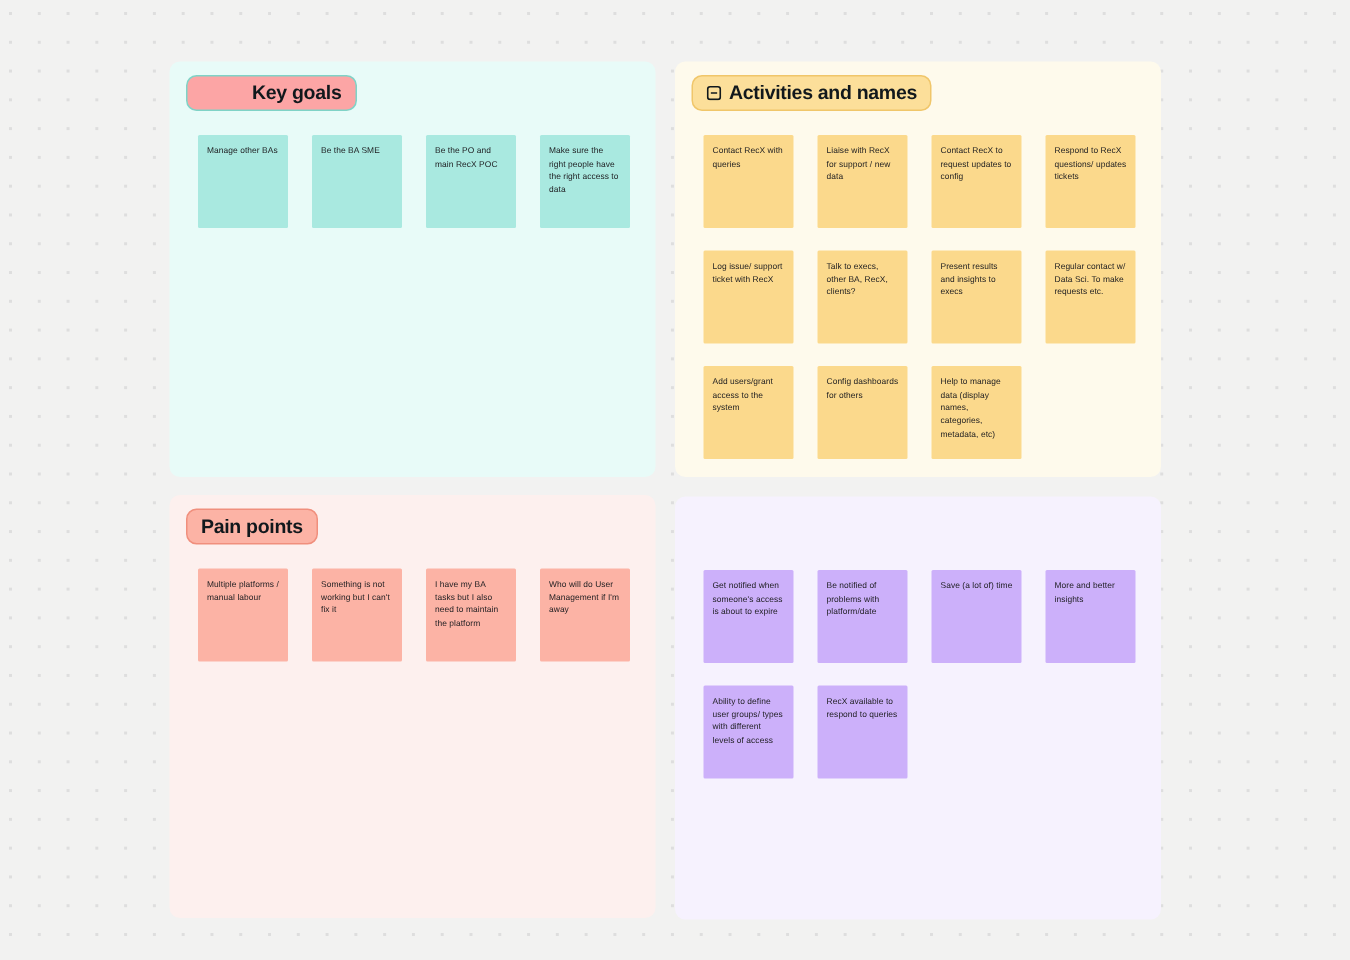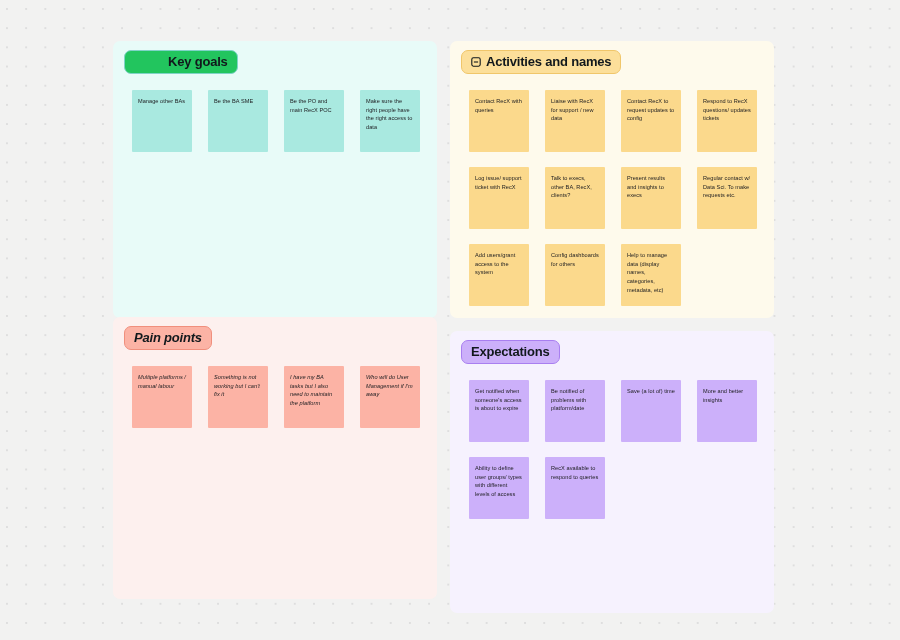--- a/index.html
+++ b/index.html
@@ -74,21 +74,21 @@
     line-height: 8.7px;
     color: #1d1d20;
     letter-spacing: 0.05px;
     border-radius: 1px;
     overflow: hidden;
     word-wrap: break-word;
   }
 
   
   #panel-key-goals { background: #e8fbf8; }
-  #panel-key-goals .panel-title { background: #22c55e; border-color: #7fd3c7; padding-left: 43px; }
+  #panel-key-goals .panel-title { background: #fca5a5; border-color: #7fd3c7; padding-left: 43px; }
   #panel-key-goals .card { background: #a9e9e0; }
 
   
   #panel-activities { background: #fefaec; }
   #panel-activities .panel-title { background: #fcdf9a; border-color: #f0c66a; }
   #panel-activities .card { background: #fbd98c; }
 
   
   #panel-pain-points { background: #fdf0ee; }
   #panel-pain-points .panel-title { background: #fcb3a5; border-color: #f08f7d; }
@@ -134,36 +134,33 @@
       <div class="card">Log issue/ support ticket with RecX</div>
       <div class="card">Talk to execs, other BA, RecX, clients?</div>
       <div class="card">Present results and insights to execs</div>
       <div class="card">Regular contact w/ Data Sci. To make requests etc.</div>
       <div class="card">Add users/grant access to the system</div>
       <div class="card">Config dashboards for others</div>
       <div class="card">Help to manage data (display names, categories, metadata, etc)</div>
     </div>
   </section>
 
-  <section class="panel" id="panel-pain-points" style="left:113px; top:317px; width:324px; height:282px;font-style:italic;">
+  <section class="panel" id="panel-pain-points" style="left:113px; top:330px; width:324px; height:282px;">
     <div class="panel-title">
       <span>Pain points</span>
     </div>
     <div class="cards">
       <div class="card">Multiple platforms / manual labour</div>
       <div class="card">Something is not working but I can't fix it</div>
       <div class="card">I have my BA tasks but I also need to maintain the platform</div>
       <div class="card">Who will do User Management if I'm away</div>
     </div>
   </section>
 
   <section class="panel" id="panel-expectations" style="left:450px; top:331px; width:324px; height:282px;">
-    <div class="panel-title">
-      <span>Expectations</span>
-    </div>
     <div class="cards">
       <div class="card">Get notified when someone's access is about to expire</div>
       <div class="card">Be notified of problems with platform/date</div>
       <div class="card">Save (a lot of) time</div>
       <div class="card">More and better insights</div>
       <div class="card">Ability to define user groups/ types with different levels of access</div>
       <div class="card">RecX available to respond to queries</div>
     </div>
   </section>
 

